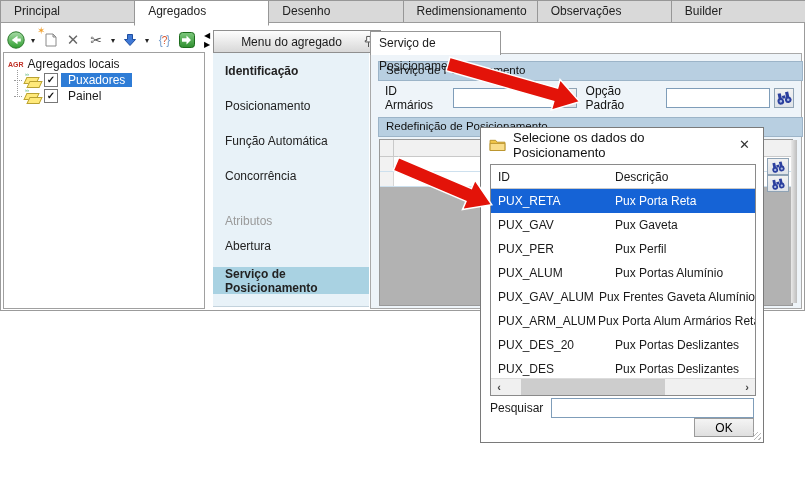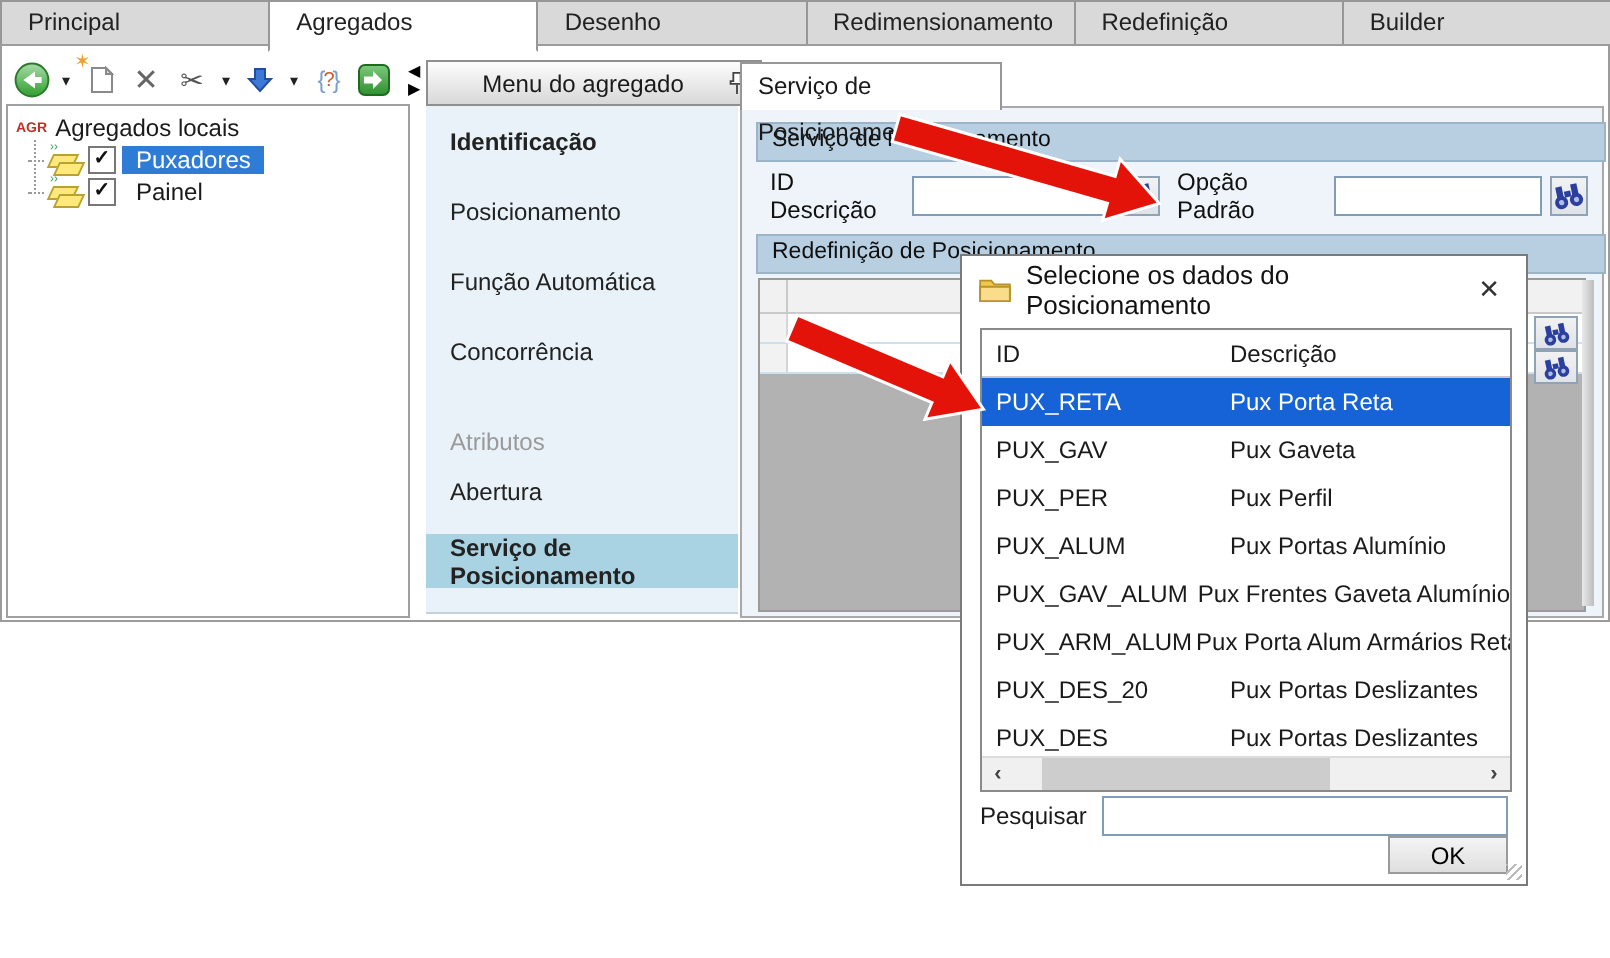--- a/index.html
+++ b/index.html
@@ -109,21 +109,21 @@
   <div class="abs tabbar">
 
       <div class="rtab"><span>Principal</span></div>
 
       <div class="rtab active"><span>Agregados</span></div>
 
       <div class="rtab"><span>Desenho</span></div>
 
       <div class="rtab"><span>Redimensionamento</span></div>
 
-      <div class="rtab"><span>Redefinição</span></div>
+      <div class="rtab"><span>Observações</span></div>
 
       <div class="rtab"><span>Builder</span></div>
     </div>
 
   <div class="abs win"></div>
 
   <div class="abs tbar">
     <span class="tbtn">
       <svg width="18" height="18" viewBox="0 0 18 18">
         <defs>
@@ -248,21 +248,21 @@
       <div class="menu-item selected bold">
         <span>Serviço de Posicionamento</span>
       </div>
     </div>
 
   <div class="abs contentbox"></div>
   <div class="abs maintab">Serviço de Posicionamento</div>
 
   <div class="abs grpbar g1">Serviço de Posicionamento</div>
   <div class="abs fieldrow">
-    <span class="flabel" style="margin-left:7px;">ID Descrição</span>
+    <span class="flabel" style="margin-left:7px;">ID Armários</span>
     <input class="tin" style="width: 94px; margin-left: 9px;" value="">
     <button class="lookupbtn" style="margin-left:2px;">
       <svg width="16" height="16" viewBox="0 0 16 16">
         <g transform="rotate(-12 8 8)">
           <rect x="2.6" y="2.6" width="3.2" height="6.5" fill="#2b3f9e"></rect>
           <rect x="10.2" y="2.6" width="3.2" height="6.5" fill="#2b3f9e"></rect>
           <rect x="6.4" y="5.5" width="3.2" height="3" fill="#2b3f9e"></rect>
           <circle cx="4.2" cy="10.6" r="3.3" fill="#2b3f9e"></circle>
           <circle cx="11.8" cy="10.6" r="3.3" fill="#2b3f9e"></circle>
           <circle cx="4.2" cy="10.6" r="1.3" fill="#aebde6"></circle>

